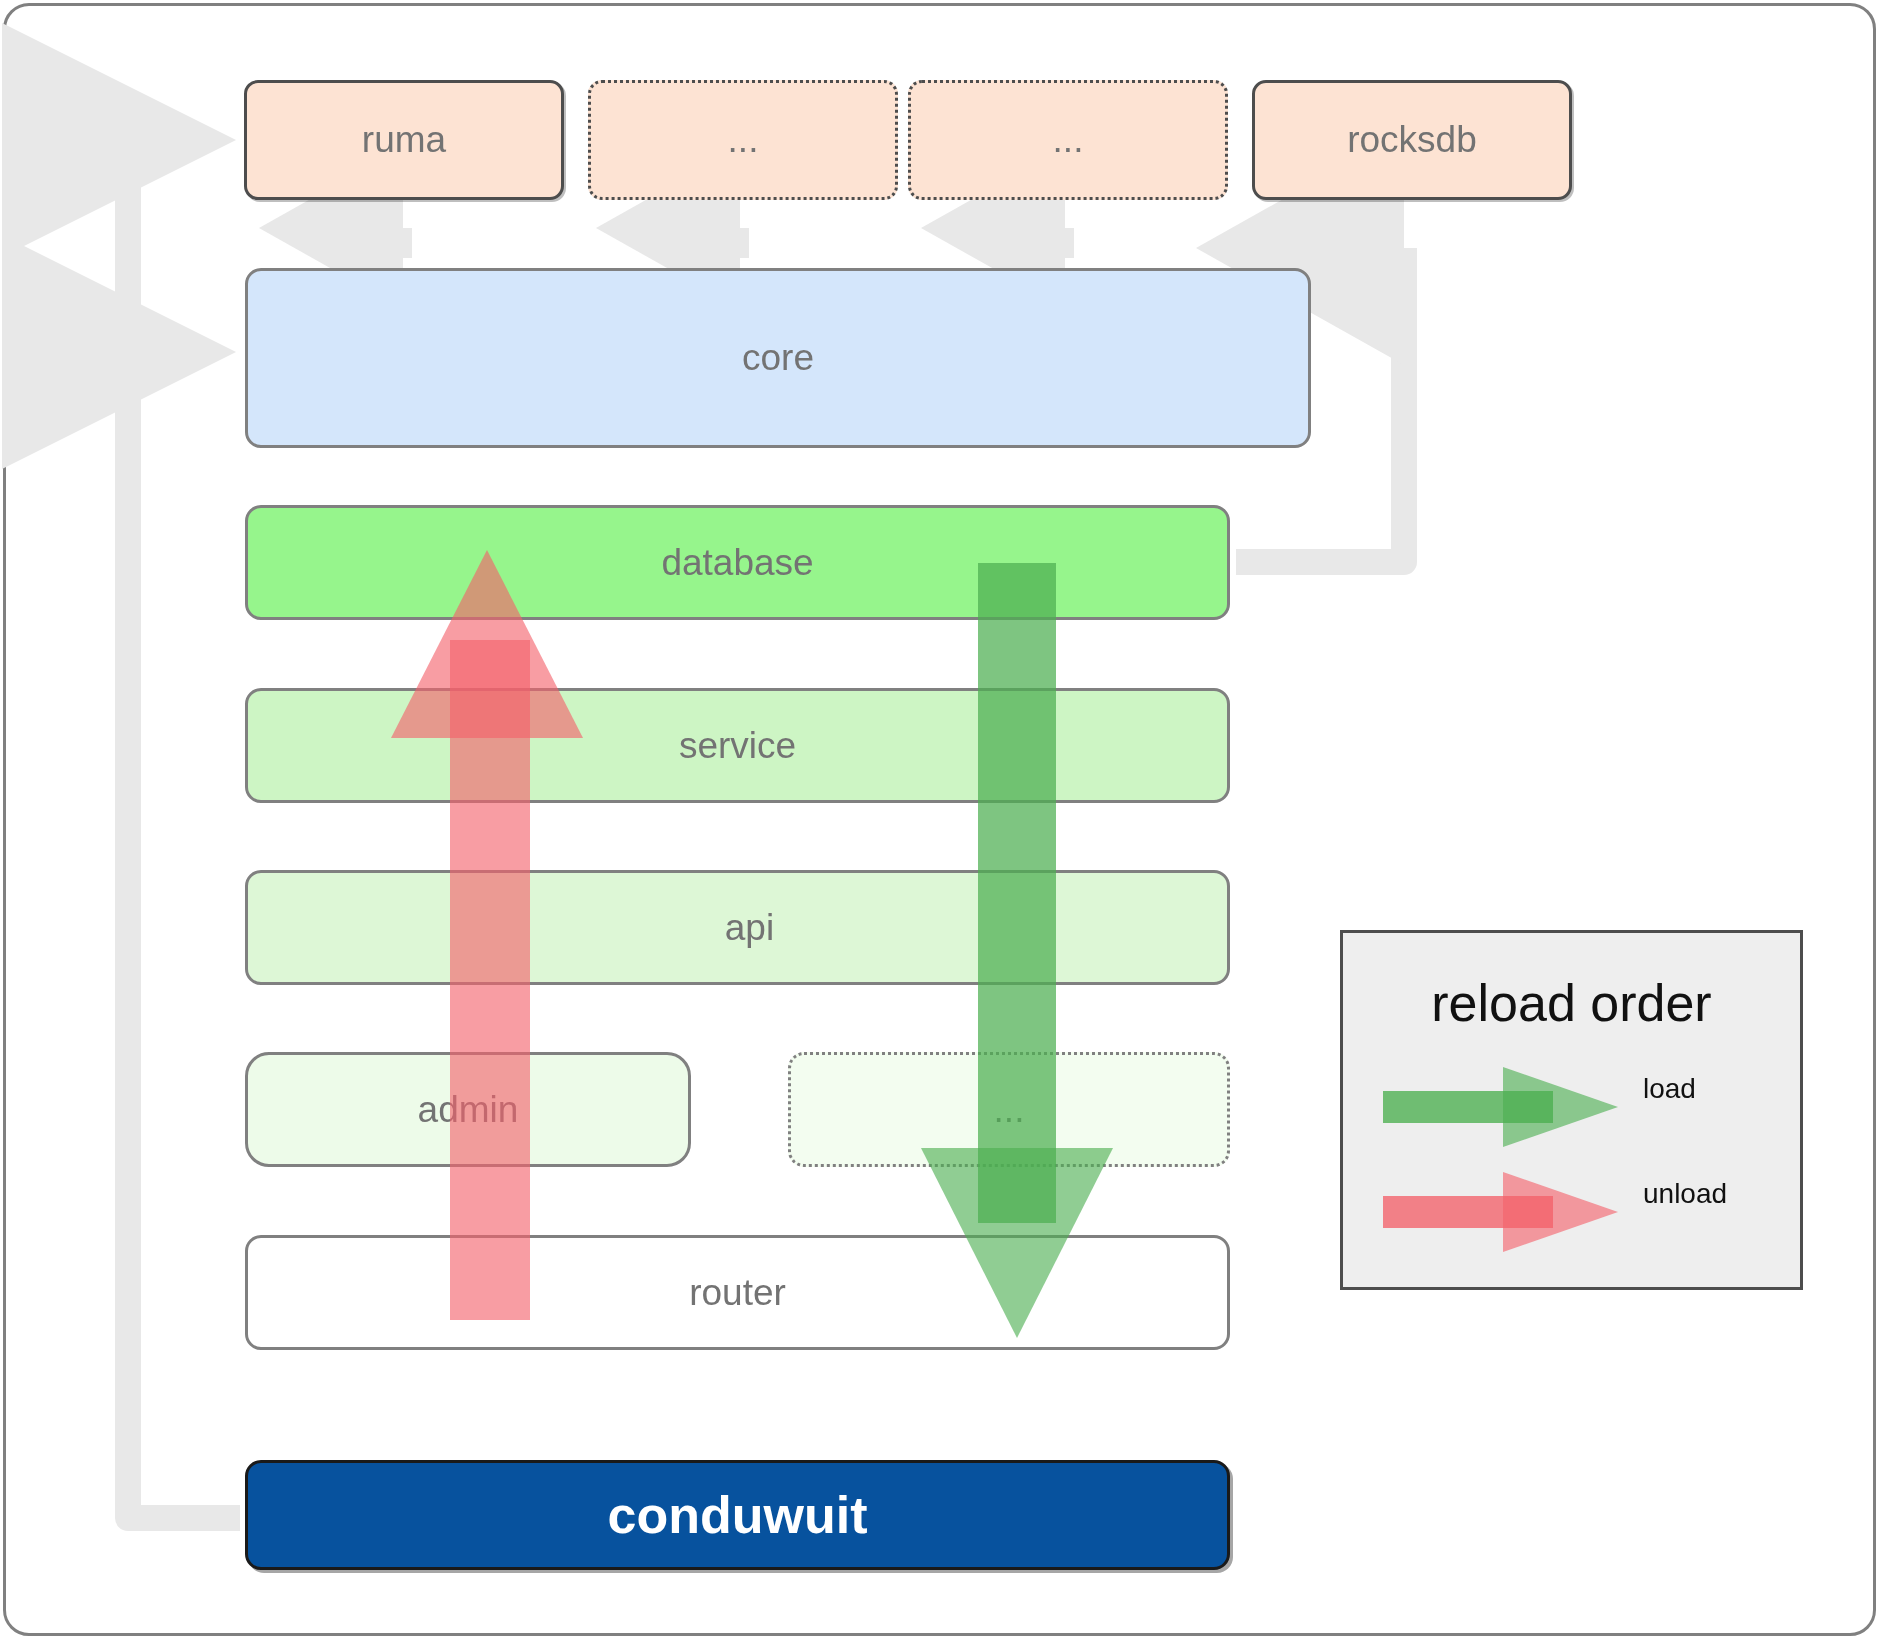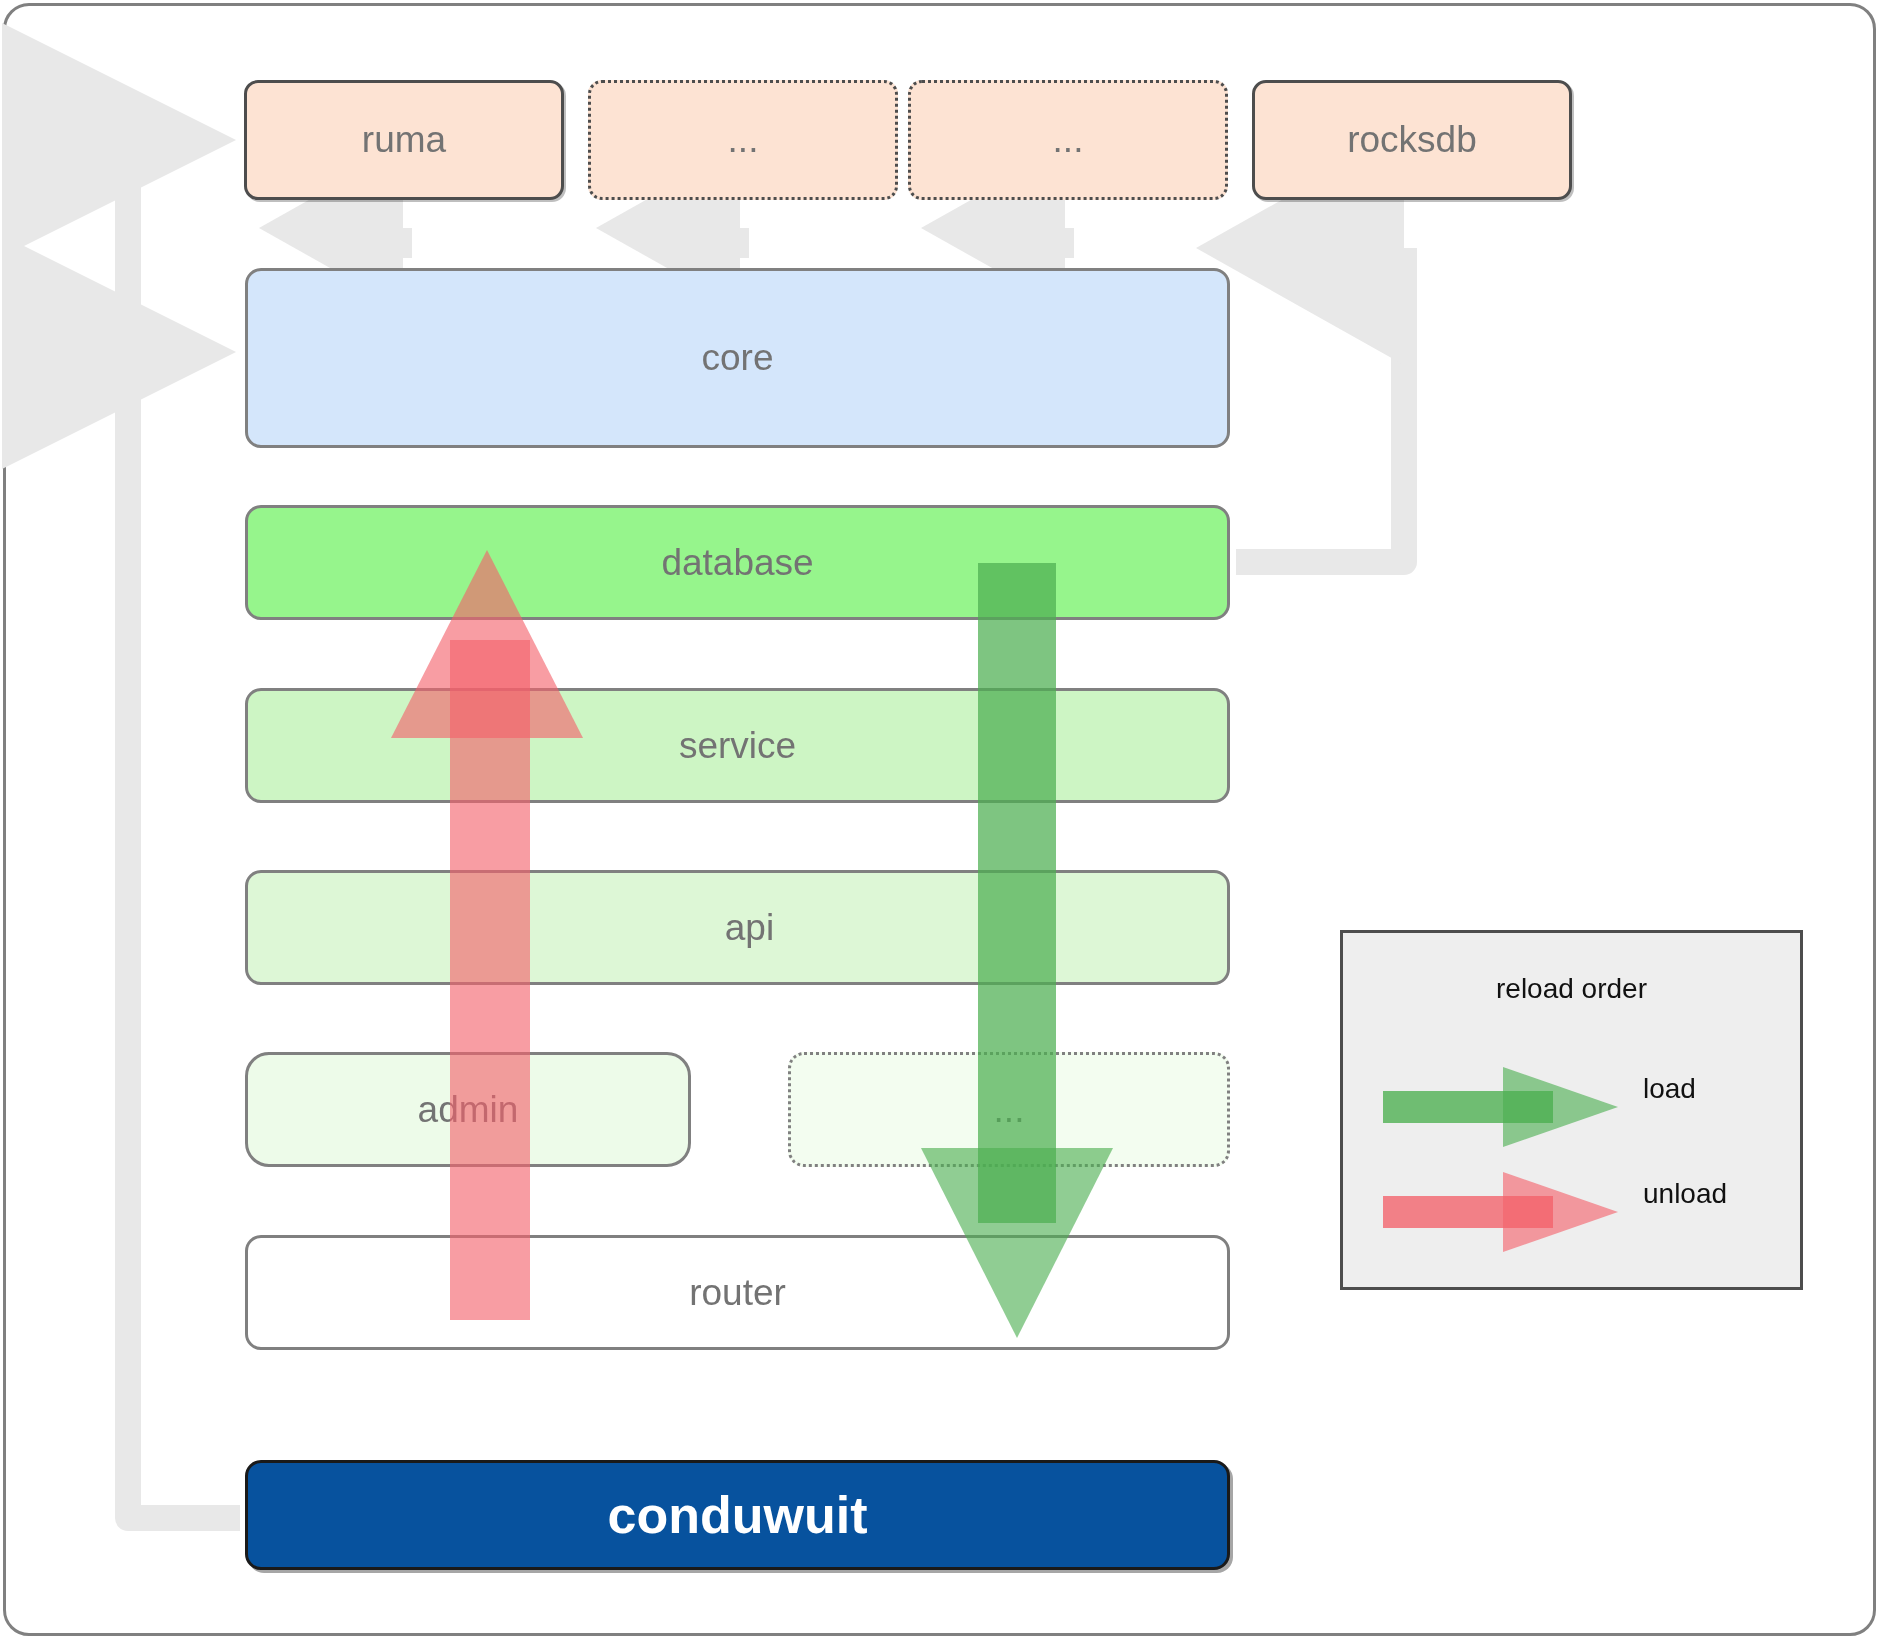--- a/index.html
+++ b/index.html
@@ -29,21 +29,21 @@
   }
   .dep.dotted{border:3px dotted #4d4d4d;box-shadow:none;}
 
   .box-ruma   {left:244px;top:80px;width:320px;height:120px;}
   .box-dots1  {left:588px;top:80px;width:310px;height:120px;}
   .box-dots2  {left:908px;top:80px;width:320px;height:120px;}
   .box-rocks  {left:1252px;top:80px;width:320px;height:120px;}
 
   
   .box-core{
-    left:245px;top:268px;width:985px;height:180px;
+    left:245px;top:268px;width:1066px;height:180px;
     background:#d4e6fb;border:3px solid #808080;border-radius:16px;
   }
   .box-database{
     left:245px;top:505px;width:985px;height:115px;
     background:#96f58c;border:3px solid #808080;border-radius:16px;
   }
   .box-service{
     left:245px;top:688px;width:985px;height:115px;
     background:#cdf5c4;border:3px solid #808080;border-radius:16px;
   }
@@ -76,21 +76,21 @@
   
   .flow{position:absolute;pointer-events:none;}
 
   
   .legend{
     position:absolute;left:1340px;top:930px;width:463px;height:360px;
     background:#eeeeee;border:3px solid #4d4d4d;box-sizing:border-box;
   }
   .legend-title{
     position:absolute;left:0;right:0;top:40px;text-align:center;
-    font-size:28px;color:#111;
+    font-size:52px;color:#111;
   }
   .legend-row{position:absolute;left:0;right:0;height:90px;}
   .legend-row.r1{top:128px;}
   .legend-row.r2{top:233px;}
   .legend-label{
     position:absolute;left:300px;top:12px;font-size:28px;color:#111;
   }
   .legend-arrow{position:absolute;left:40px;top:0;width:240px;height:90px;}
 </style>
 </head>

